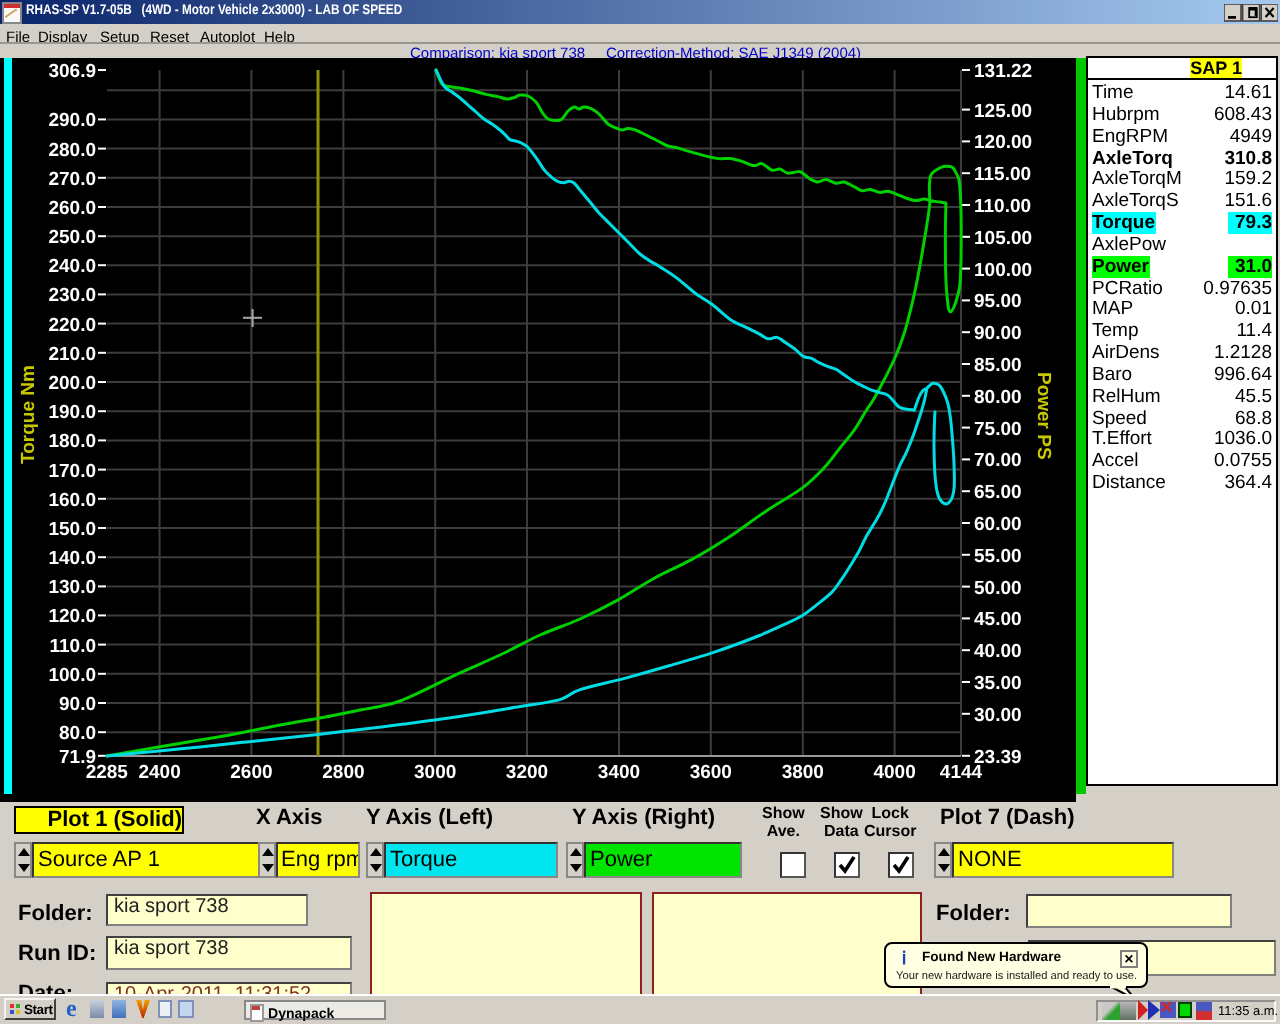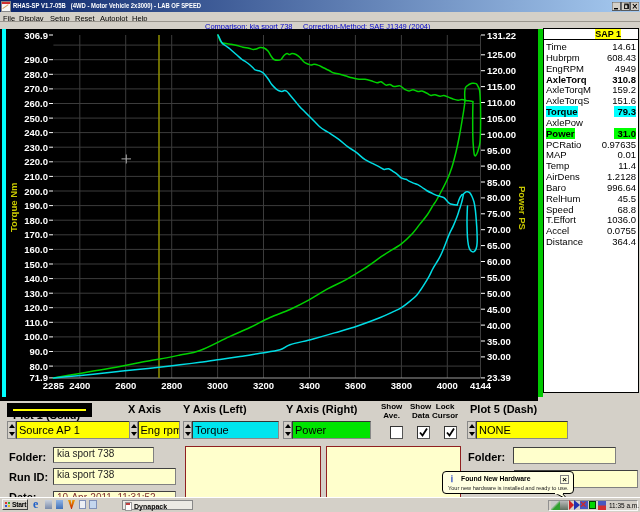--- a/index.html
+++ b/index.html
@@ -313,35 +313,35 @@
 <div class="drow" style="top:184.3px;">
       <span class="dl">Accel</span>
       <span class="dv">0.0755</span>
     </div>
 <div class="drow" style="top:195.1px;">
       <span class="dl">Distance</span>
       <span class="dv">364.4</span>
     </div>
 </div>
 
-<div class="abs" style="left:7px;top:403px;width:85px;height:14px;background:#ffff00;border:6px solid #000000;box-sizing:border-box;font-size:11px;font-weight:bold;text-align:left;line-height:12px;">Plot 1 (Solid)</div>
+<div class="abs" style="left:7px;top:403px;width:85px;height:14px;background:#ffff00;border:1px solid #000000;box-sizing:border-box;font-size:11px;font-weight:bold;text-align:right;line-height:12px;">Plot 1 (Solid)</div>
 <div class="hdr" style="left:128px;top:403px;">X Axis</div>
 <div class="hdr" style="left:183px;top:403px;">Y Axis (Left)</div>
 <div class="hdr" style="left:286px;top:403px;">Y Axis (Right)</div>
-<div class="hdr" style="left:470px;top:403px;">Plot 5 (Dash)</div>
+<div class="hdr" style="left:470px;top:403px;">Plot 7 (Dash)</div>
 <div class="spin" style="left:7px;top:421px;"></div>
 <div class="fld" style="left:16px;top:421px;width:122px;background:#ffff00;">Source AP 1</div>
 <div class="spin" style="left:128.5px;top:421px;"></div>
 <div class="fld" style="left:137.5px;top:421px;width:42px;background:#ffff00;">Eng rpm</div>
 <div class="spin" style="left:183px;top:421px;"></div>
 <div class="fld" style="left:192px;top:421px;width:87px;background:#00e5ee;">Torque</div>
 <div class="spin" style="left:283px;top:421px;"></div>
 <div class="fld" style="left:292px;top:421px;width:79px;background:#00e400;">Power</div>
 <div class="spin" style="left:467px;top:421px;"></div>
-<div class="fld" style="left:476px;top:421px;width:92px;background:#ffff00;">NONE</div>
+<div class="fld" style="left:476px;top:421px;width:111px;background:#ffff00;">NONE</div>
 <div class="small2" style="left:381px;top:402px;">Show<br>Ave.</div>
 <div class="small2" style="left:410px;top:402px;">Show<br>Data</div>
 <div class="small2" style="left:432px;top:402px;">Lock<br>Cursor</div>
 <div class="cbox" style="left:390px;top:426px;"></div>
 <div class="cbox" style="left:417px;top:426px;">
     <svg width="11" height="11" viewBox="0 0 11 11" style="display:block;margin:0 auto;">
       <path d="M2,5.5 L4.5,8.5 L9,1.5" stroke="#000" stroke-width="1.8" fill="none"></path>
     </svg>
   </div>
 <div class="cbox" style="left:444px;top:426px;">

